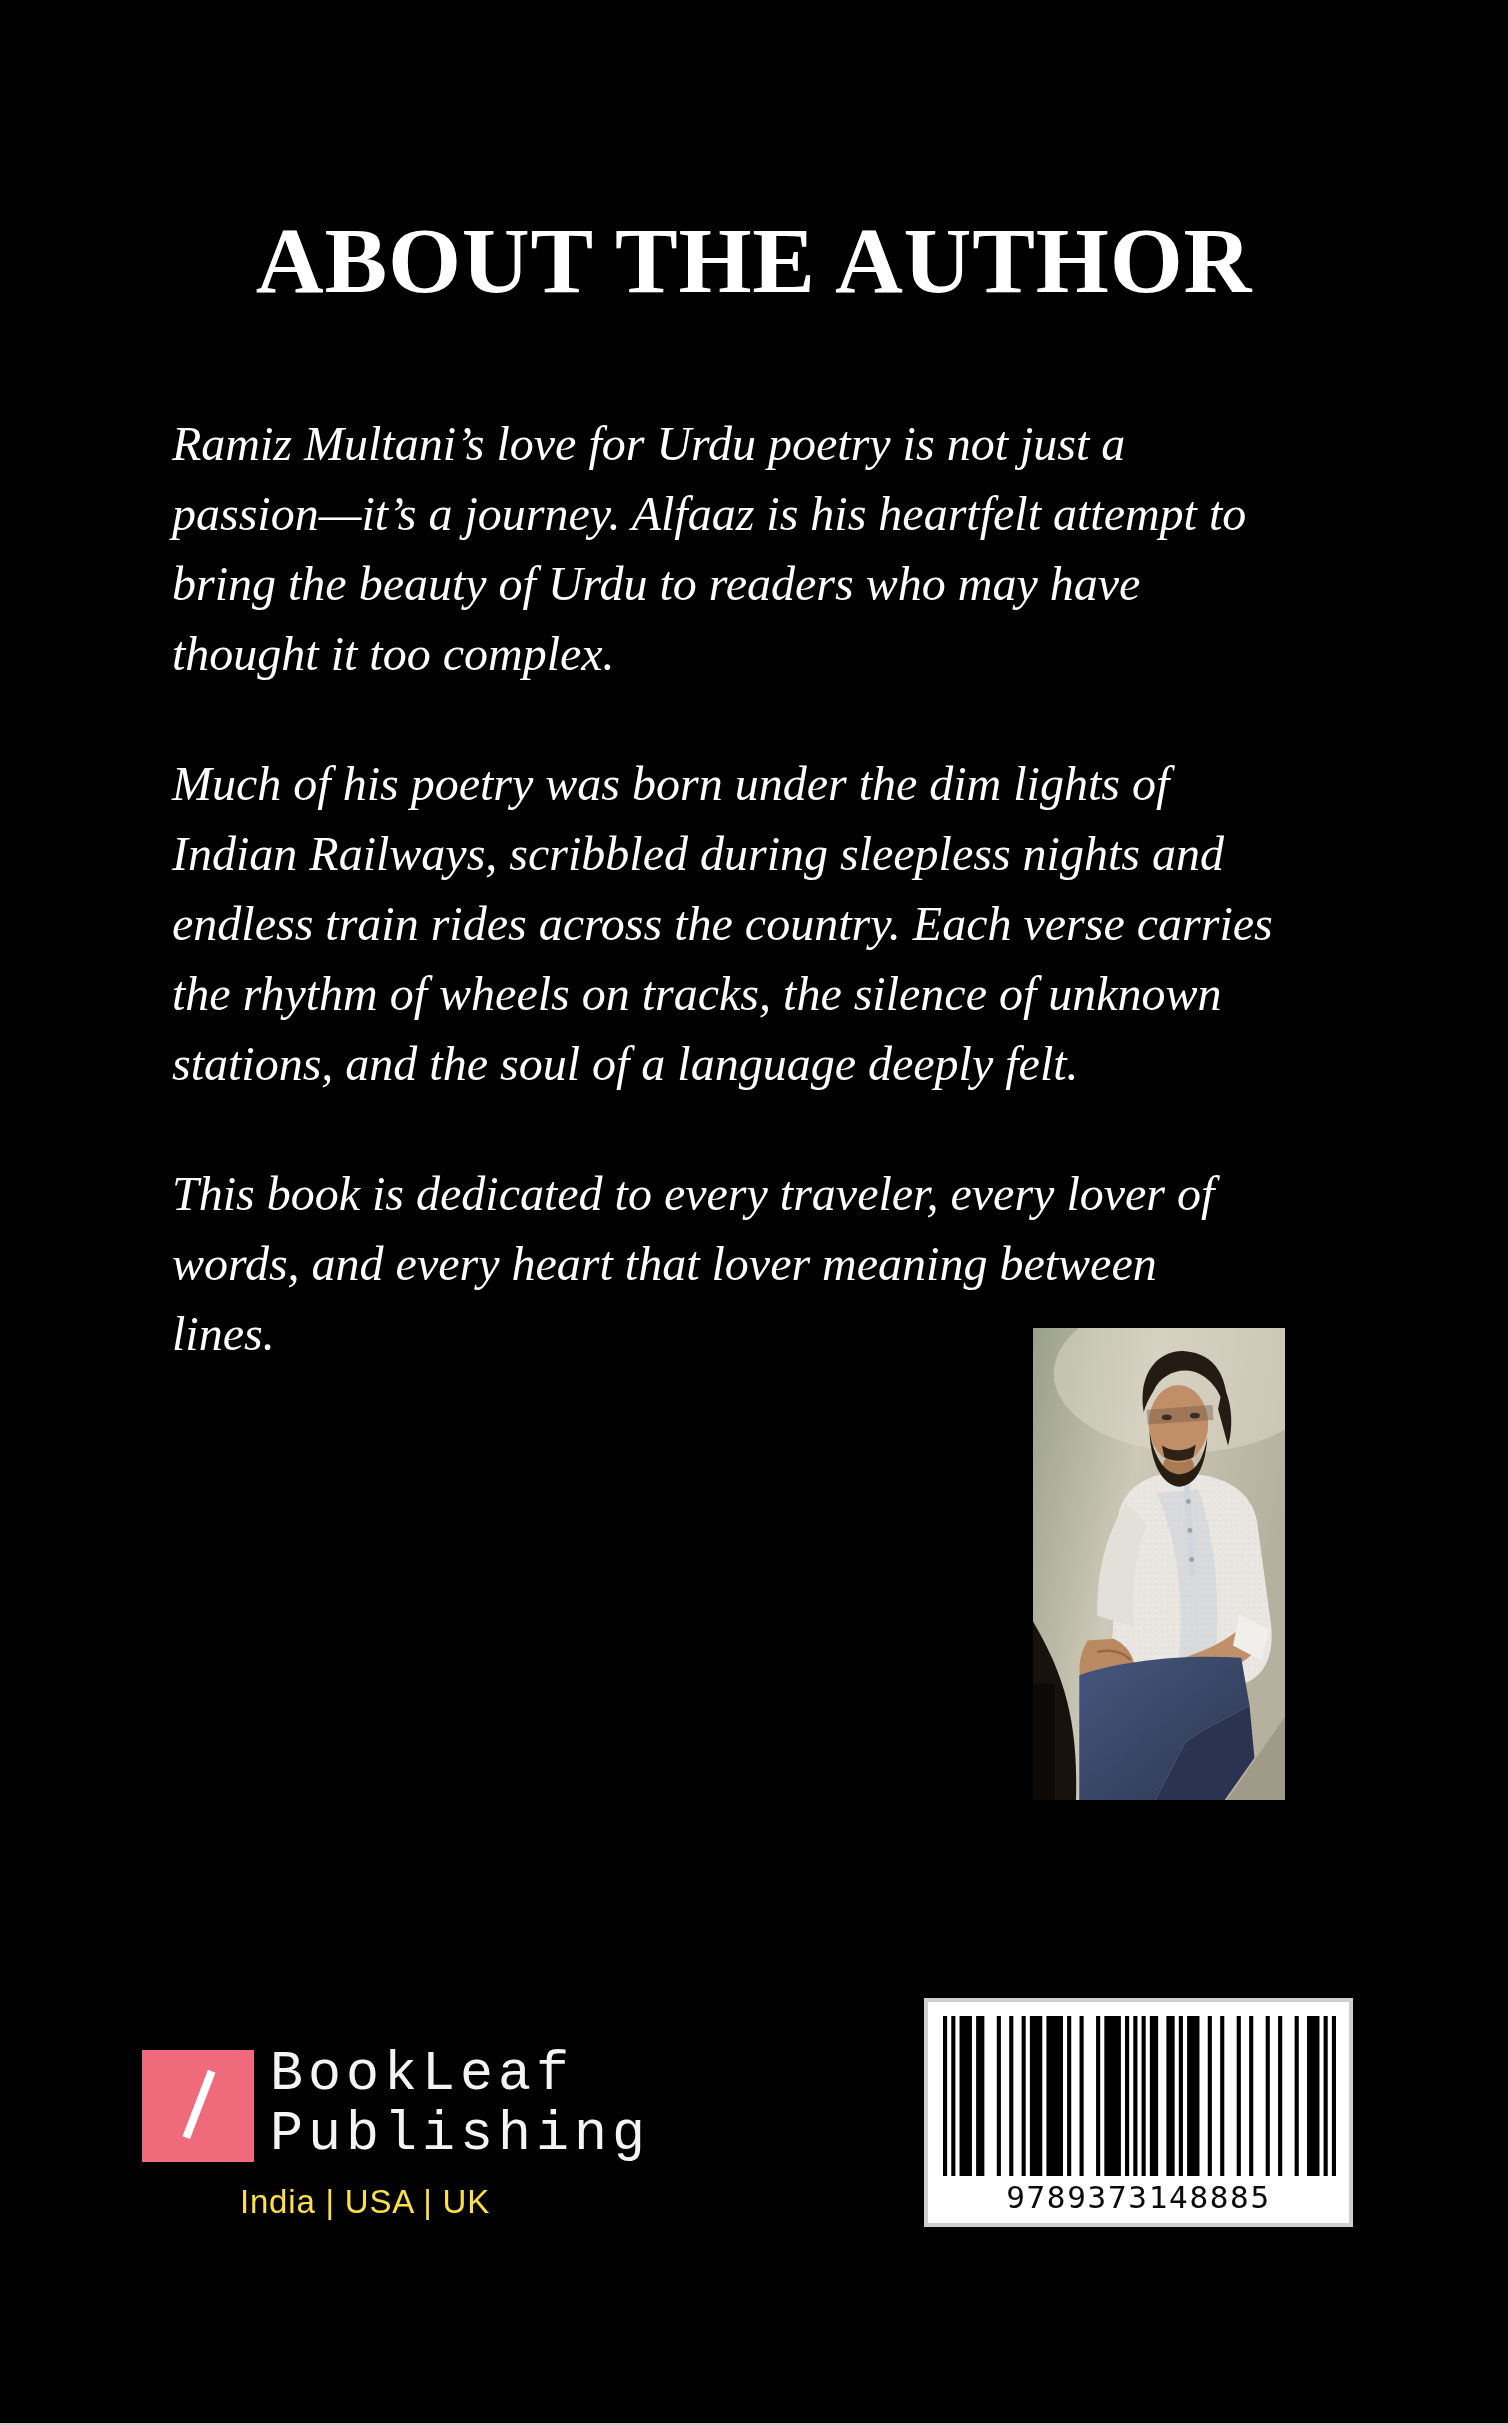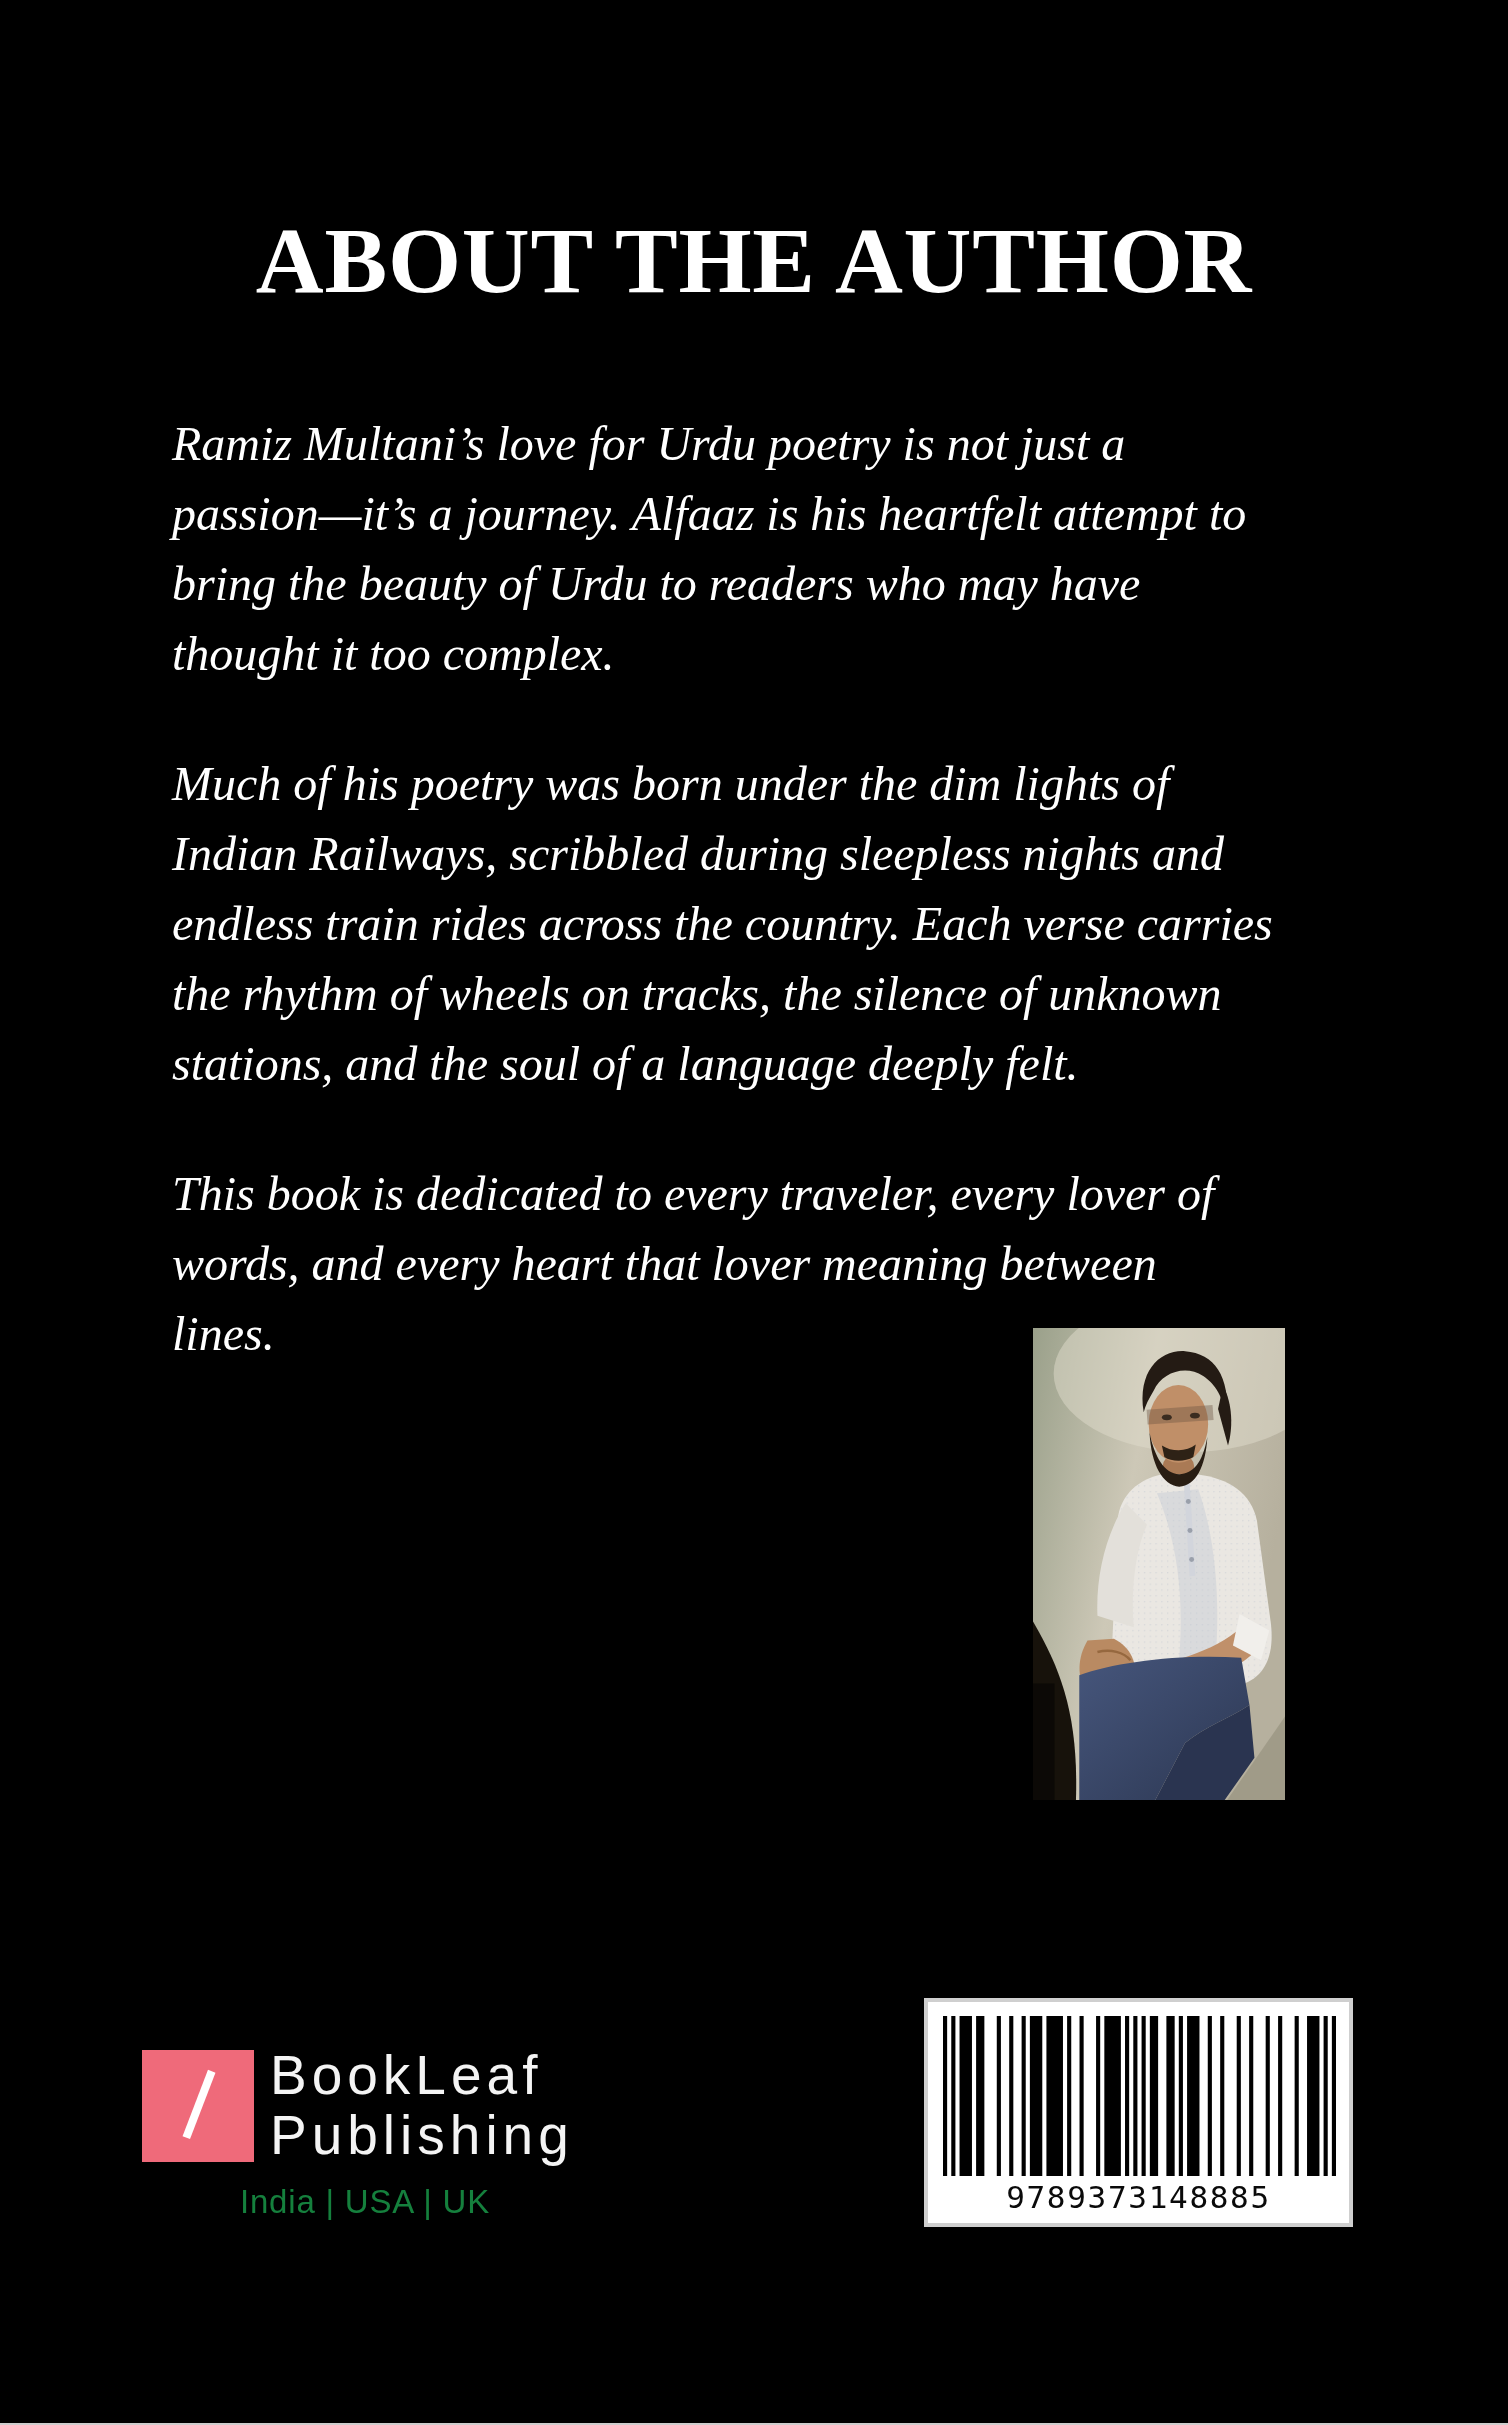--- a/index.html
+++ b/index.html
@@ -71,37 +71,37 @@
     top: 19px;
     width: 8.3px;
     height: 71px;
     background: #ffffff;
     transform: rotate(21deg);
   }
   .publisher-name {
     position: absolute;
     left: 270px;
     top: 2045px;
-    font-family: Liberation Sans, sans-serif;
+    font-family: Liberation Mono, monospace;
     font-weight: 300;
     font-size: 55px;
     line-height: 60px;
     letter-spacing: 5px;
     color: #f4f4f4;
   }
   .publisher-regions {
     position: absolute;
     left: 240px;
     top: 2185px;
     font-family: "Liberation Sans", sans-serif;
     font-weight: 300;
     font-size: 33px;
     line-height: 33px;
     letter-spacing: 0.8px;
-    color: #15803d;
+    color: #fde047;
   }
 
   
   .barcode-box {
     position: absolute;
     left: 924px;
     top: 1998px;
     width: 429px;
     height: 229px;
     background: #ffffff;

